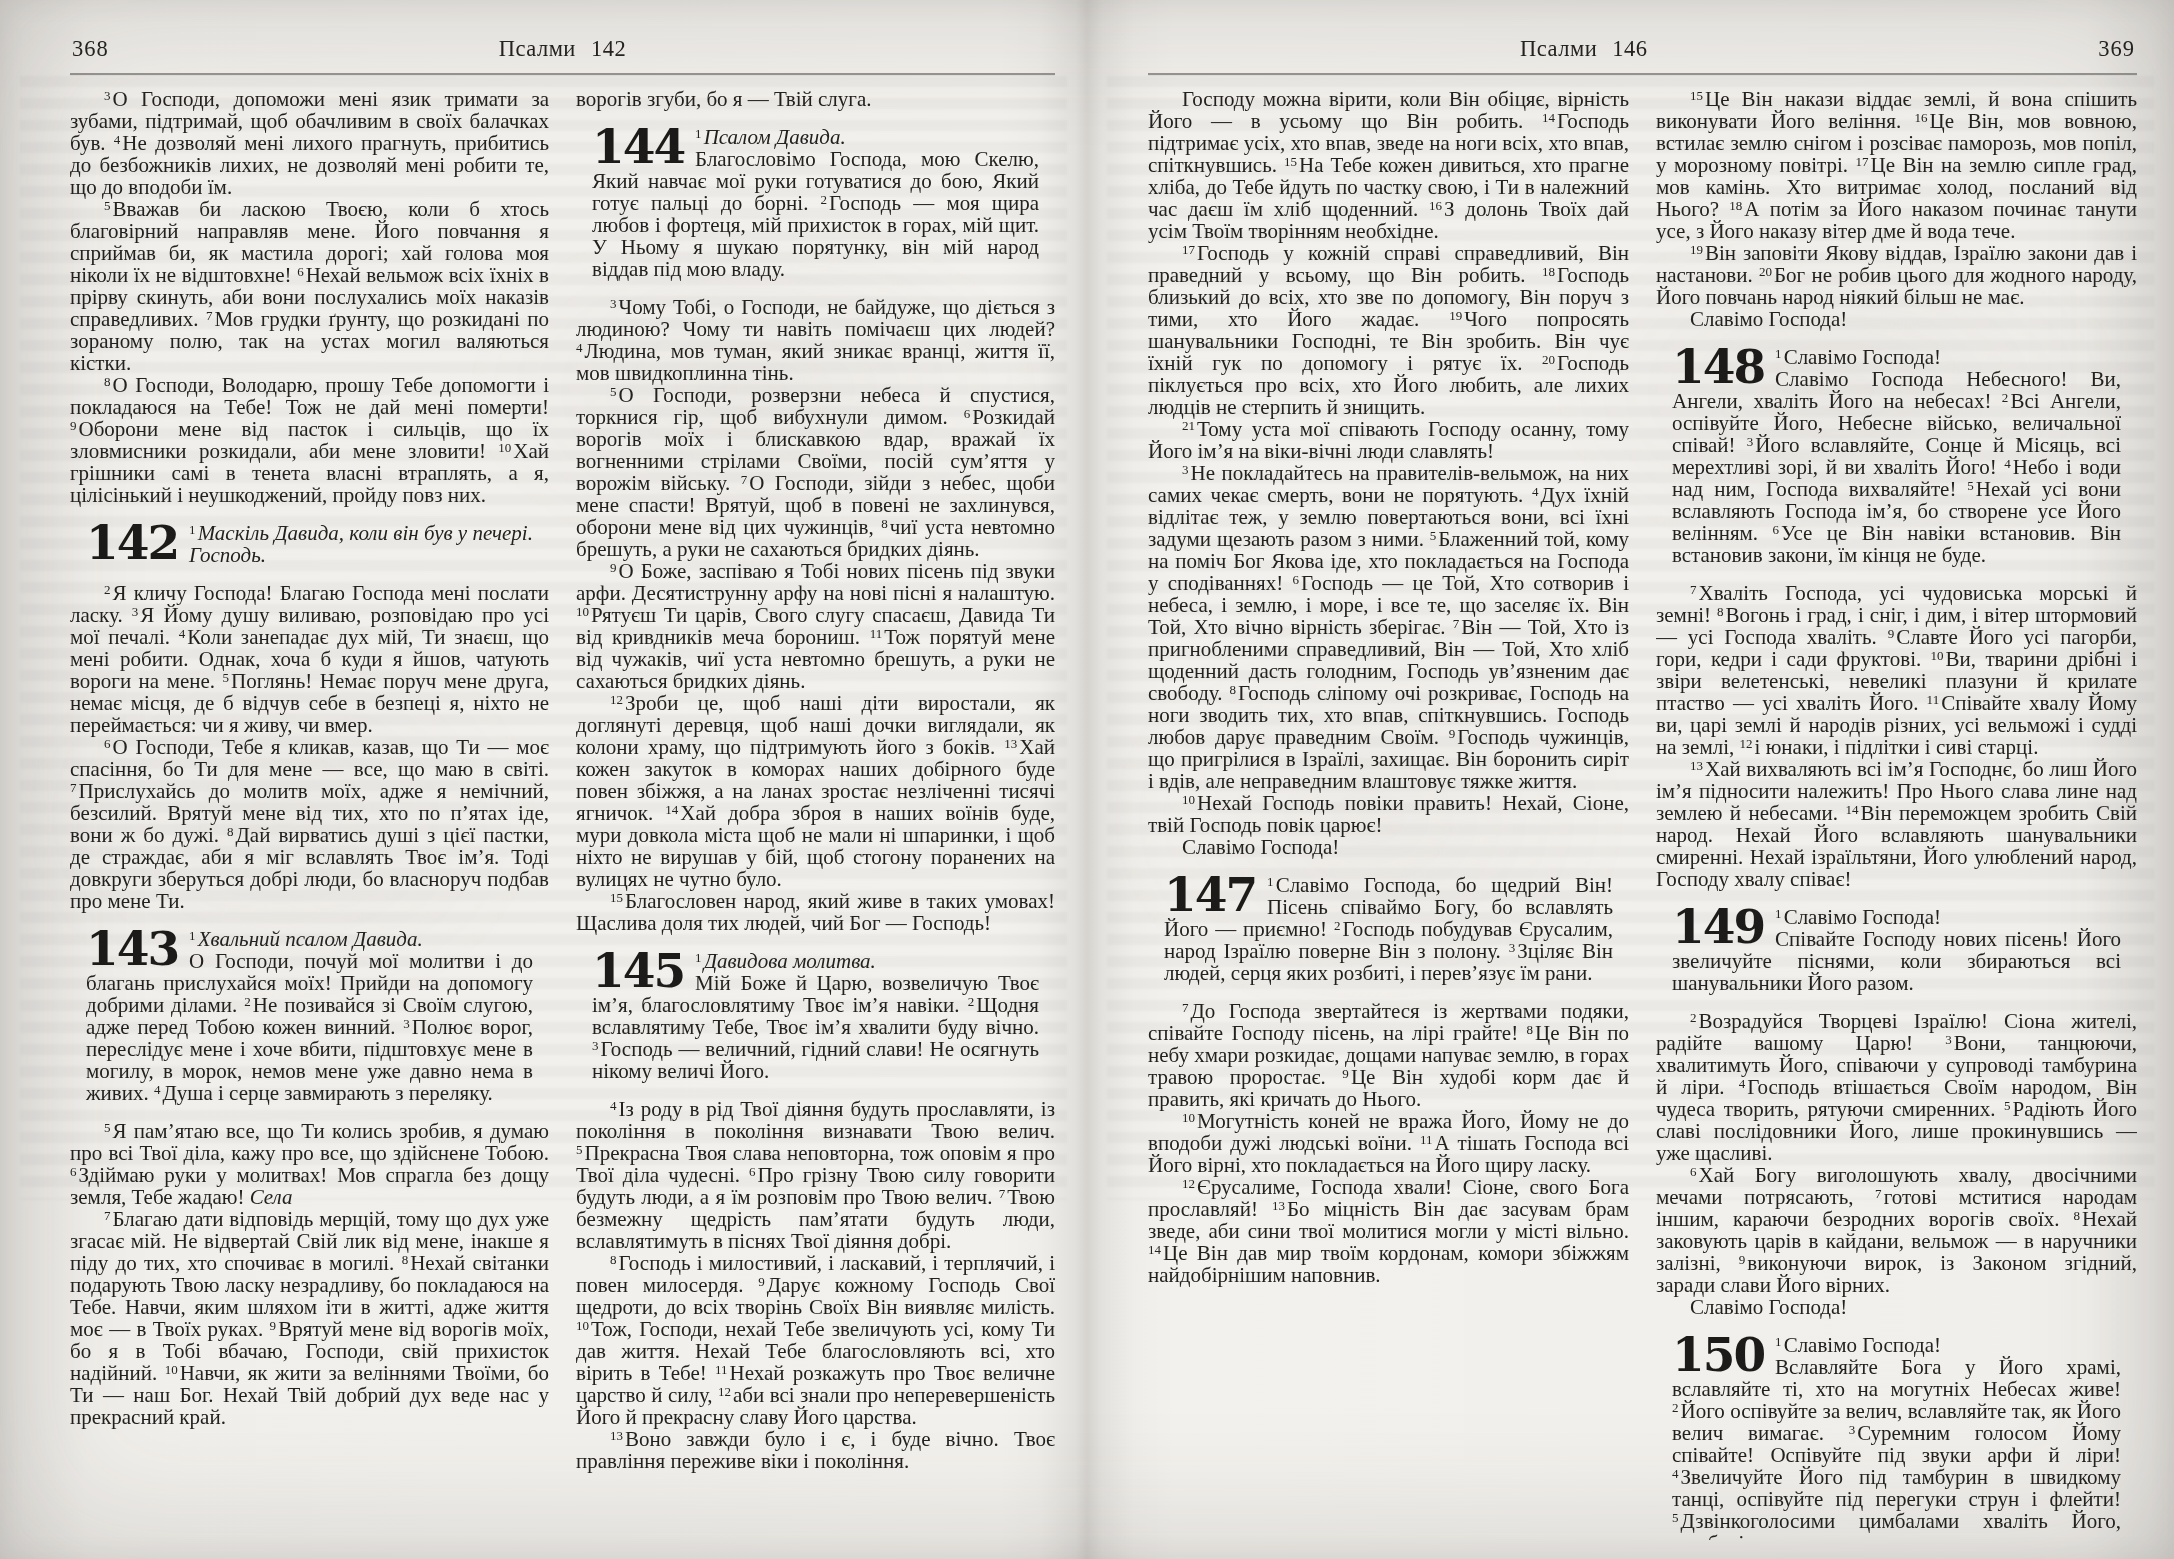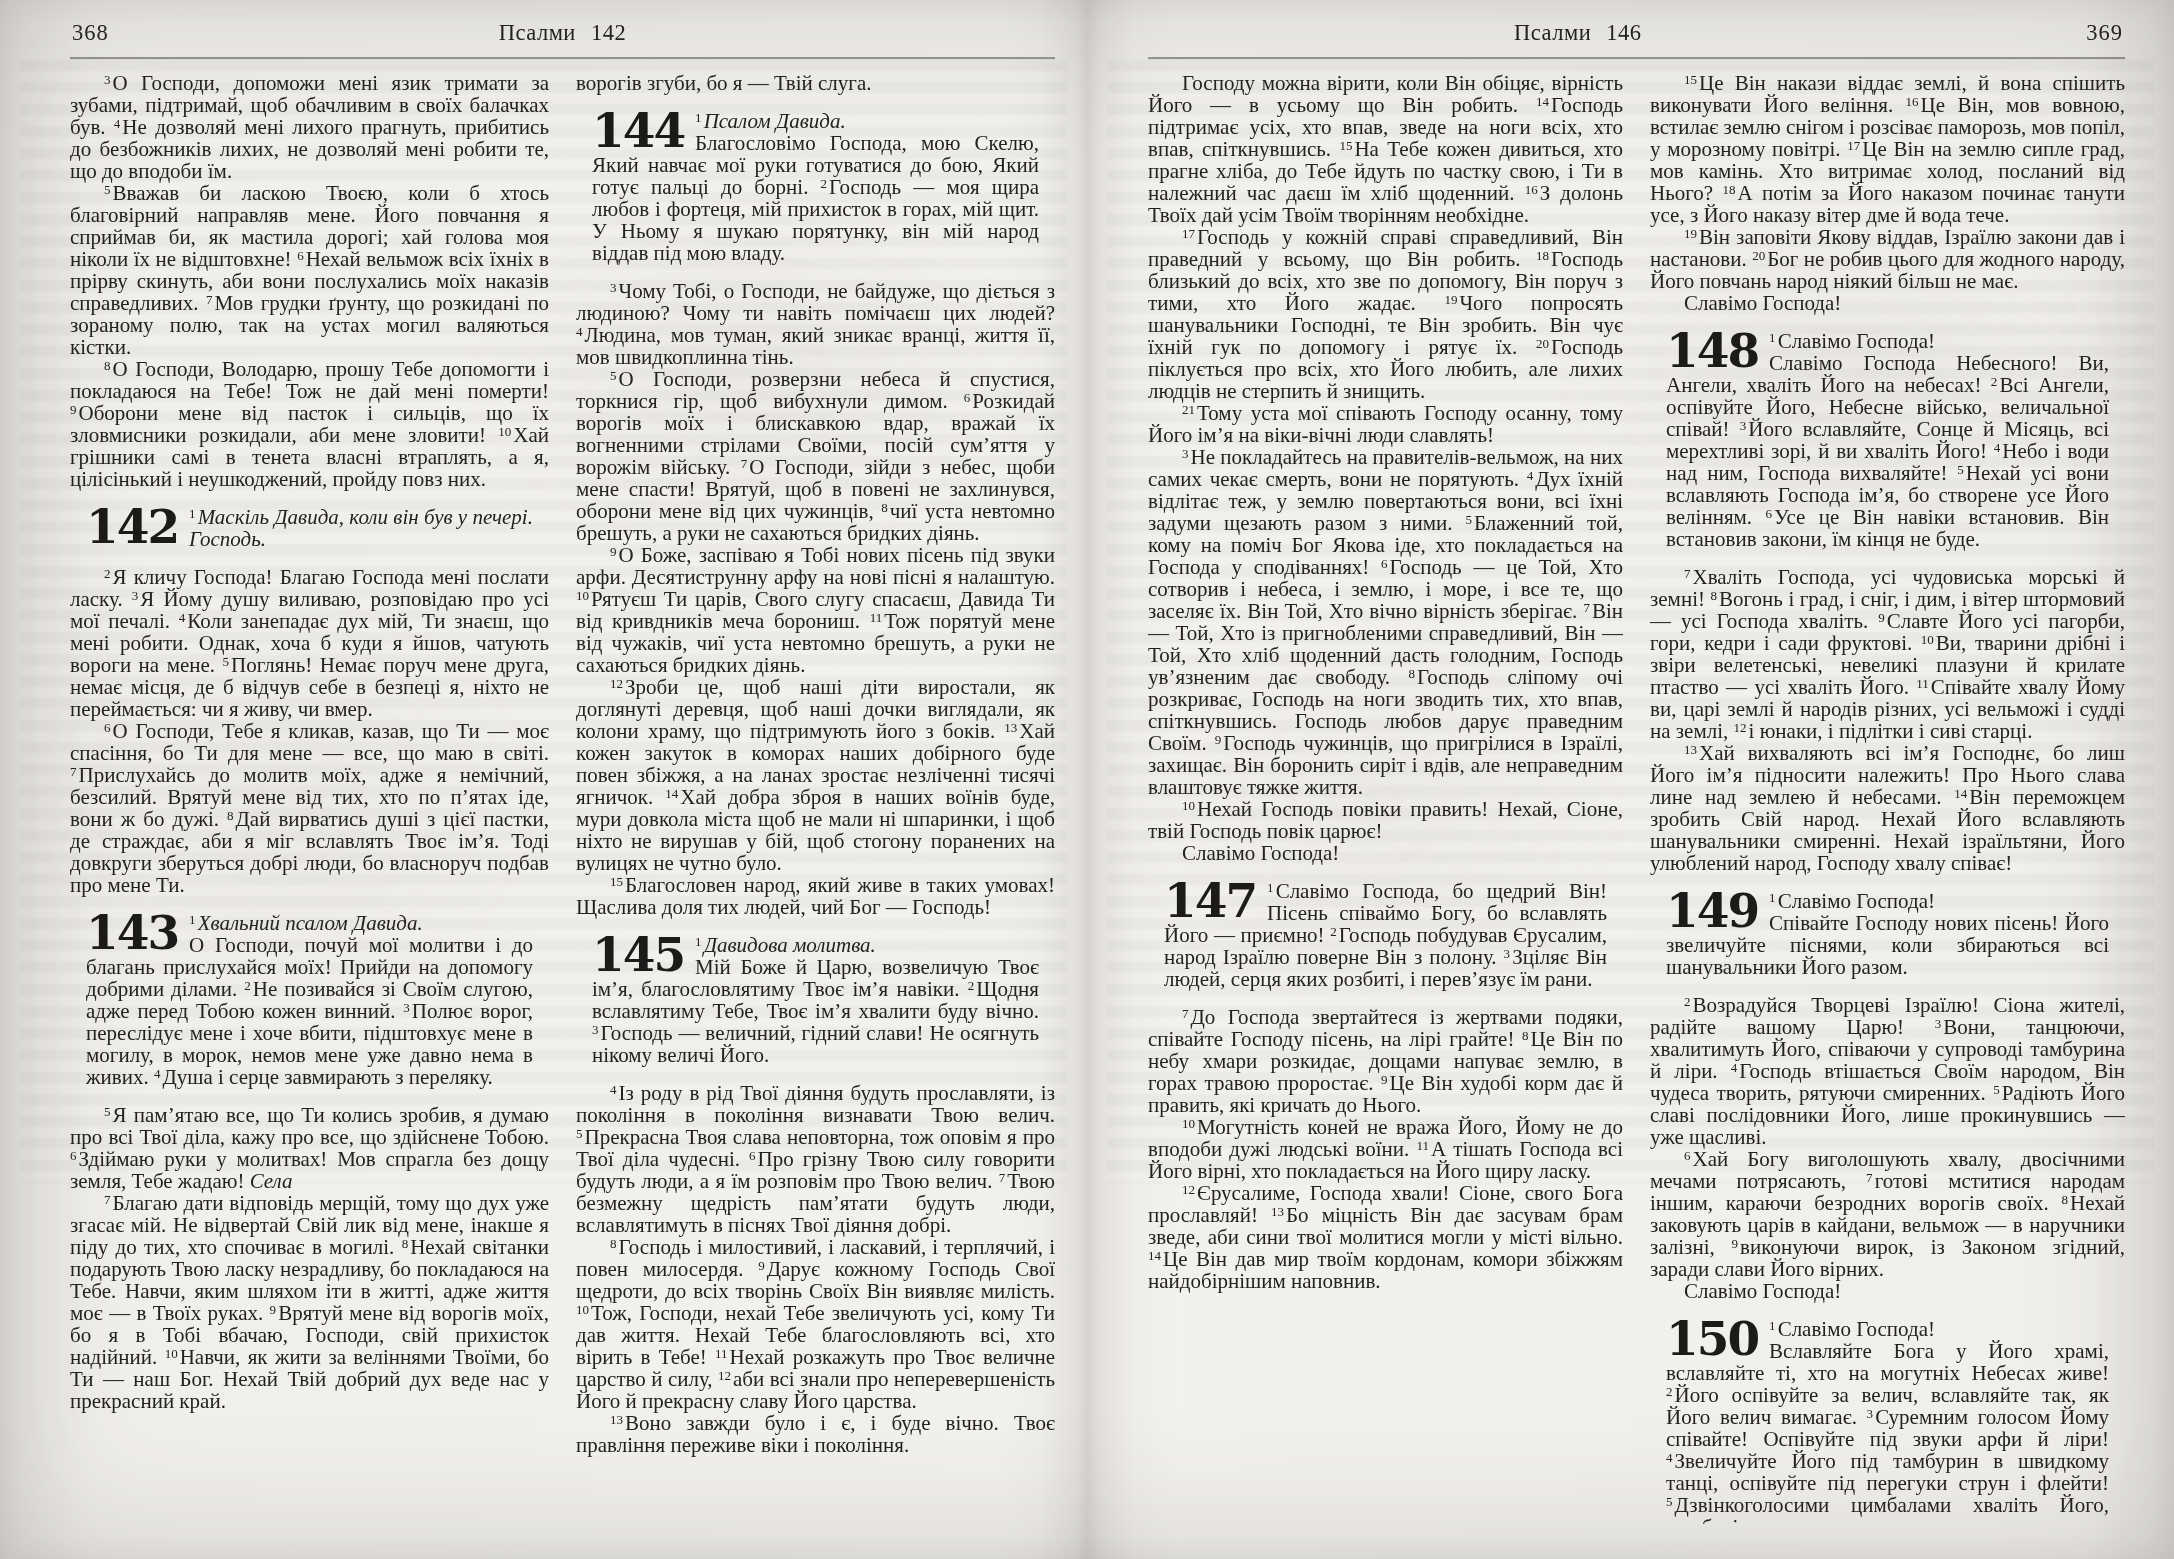--- a/index.html
+++ b/index.html
@@ -10,23 +10,23 @@
     font-family: "Liberation Serif", serif;
     color: #232220;
     overflow: hidden;
   }
   .spread {
     position: relative;
     width: 2174px; height: 1559px;
     background: linear-gradient(90deg, #e7e5e1 0%, #f1efeb 4%, #f3f1ed 46%, #ebe9e5 50%, #f3f1ed 54%, #f1efeb 96%, #e5e3df 100%);
     overflow: hidden;
   }
-  .page { position: absolute; top: 0; height: 1224px; z-index: 1; padding-top: 20px; }
+  .page { position: absolute; top: 16px; height: 1224px; z-index: 1; padding-top: 20px; }
   .page.left  { left: 0;     width: 1087px; padding-left: 70px; padding-right: 32px; }
-  .page.right { left: 1087px; width: 1087px; padding-left: 61px; padding-right: 49px; }
+  .page.right { left: 1087px; width: 1087px; padding-left: 61px; padding-right: 37px; }
   
   .page::before {
     content: ""; position: absolute; inset: 60px 20px 40px 20px; z-index: 0;
     background:
       repeating-linear-gradient(180deg, rgba(90,88,84,0.040) 0 11px, rgba(0,0,0,0) 11px 22px),
       radial-gradient(ellipse 420px 260px at 70% 28%, rgba(120,115,108,0.05), rgba(0,0,0,0) 70%),
       radial-gradient(ellipse 380px 300px at 25% 66%, rgba(120,115,108,0.045), rgba(0,0,0,0) 70%);
     filter: blur(1px);
   }
   .pagehead { position: relative; z-index: 2; height: 34px; font-size: 22.5px; }

